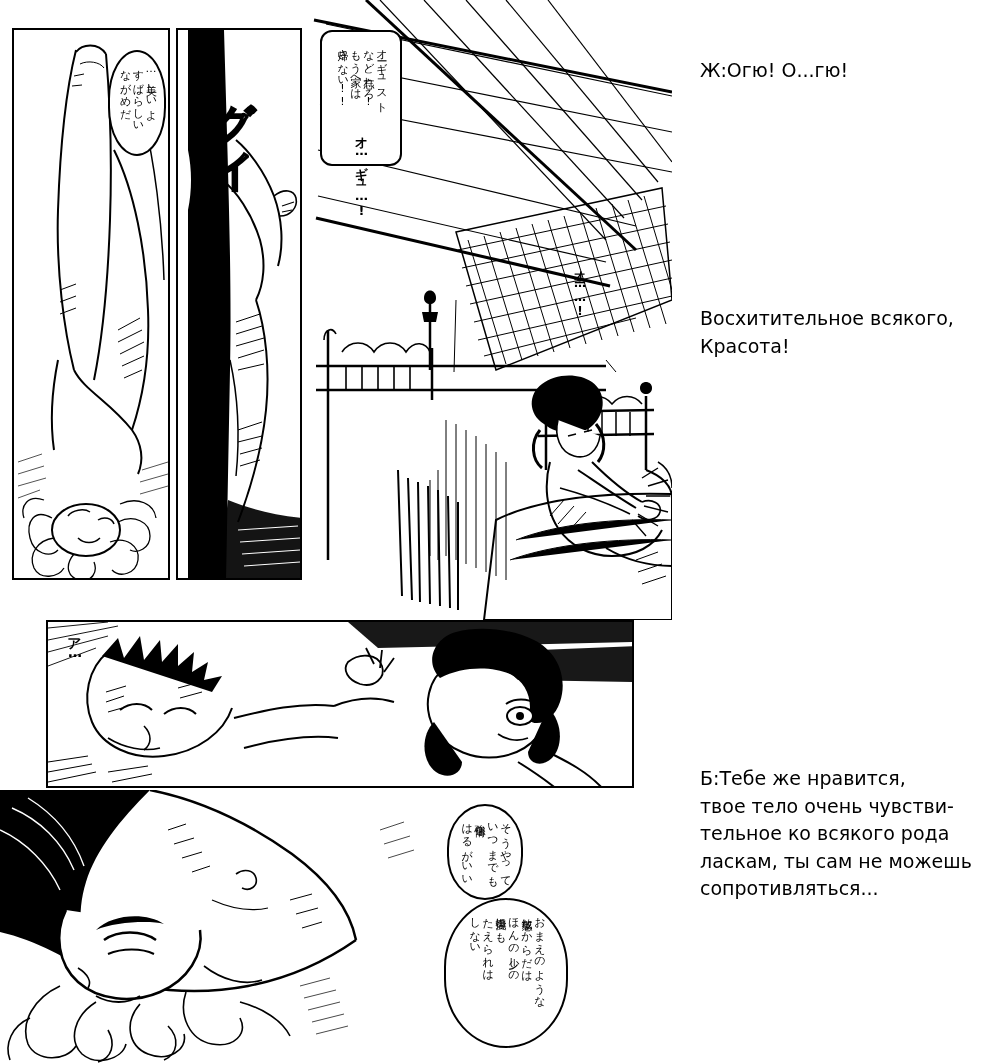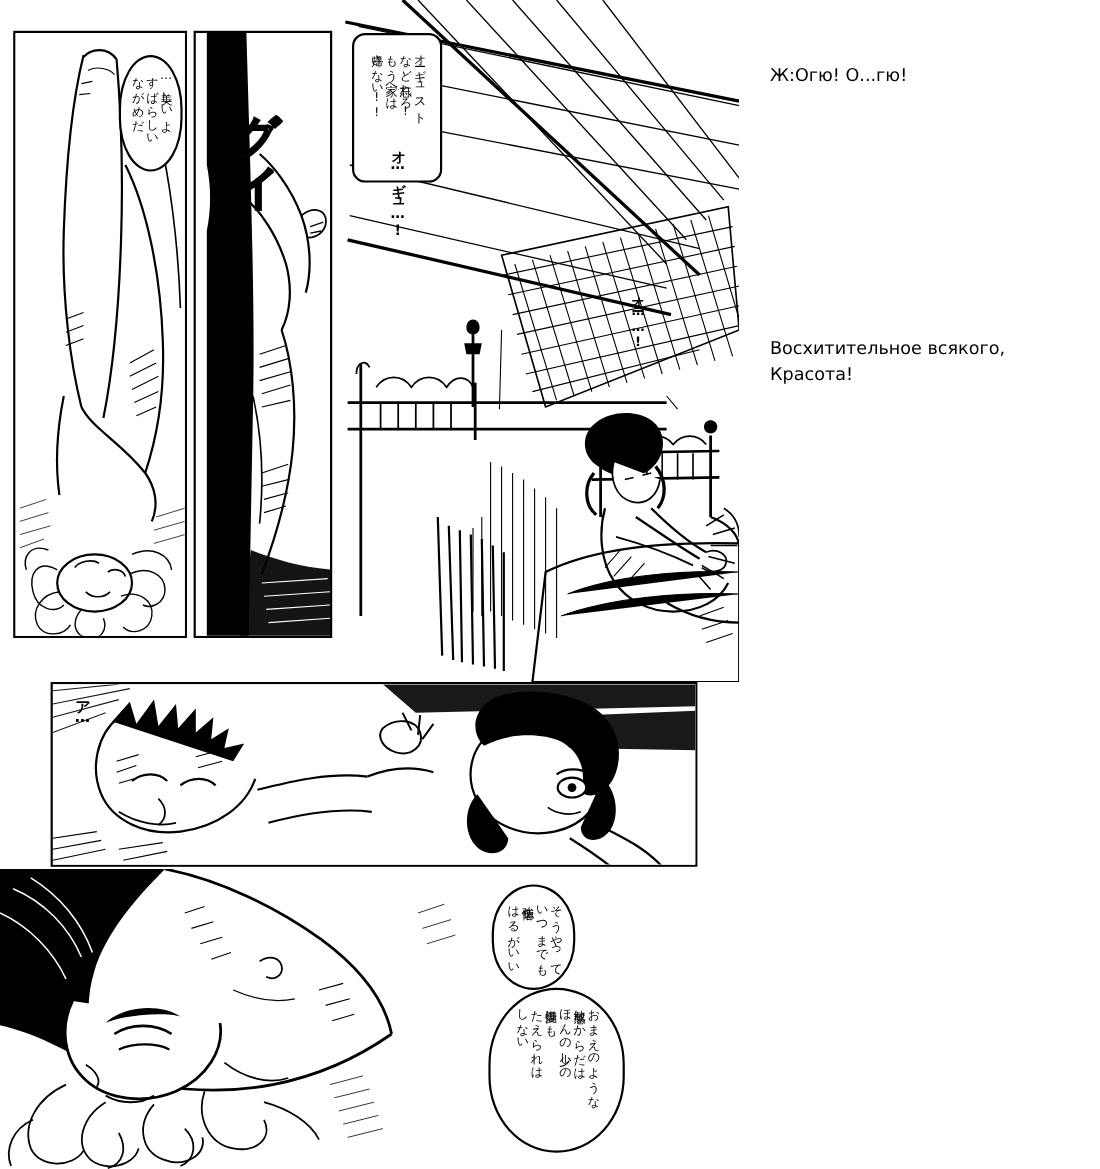--- a/index.html
+++ b/index.html
@@ -84,21 +84,21 @@
     position: absolute;
     left: 700px;
     top: 0;
     width: 292px;
     height: 1063px;
     color: #000;
   }
   .tr-block {
     position: absolute;
     font-family: "DejaVu Sans", sans-serif;
-    font-size: 16px;
+    font-size: 19px;
     line-height: 1.45;
     white-space: pre-line;
   }
   #tr-1 { top: 57px; }
   #tr-2 { top: 140px; }
   #tr-3 { top: 305px; }
   #tr-4 { top: 765px; }
 </style>
 </head>
 <body>
@@ -442,13 +442,18 @@
       <span class="col">しない</span>
     </div>
   </div>
 
 </div>
 
 <div id="translation">
   <div class="tr-block" id="tr-1">Ж:Огю! О...гю!</div>
   <div class="tr-block" id="tr-3">Восхитительное всякого,
 Красота!</div>
+  <div class="tr-block" id="tr-4">Б:Тебе же нравится,
+твое тело очень чувстви-
+тельное ко всякого рода
+ласкам, ты сам не можешь
+сопротивляться...</div>
 </div>
 
 </body></html>

